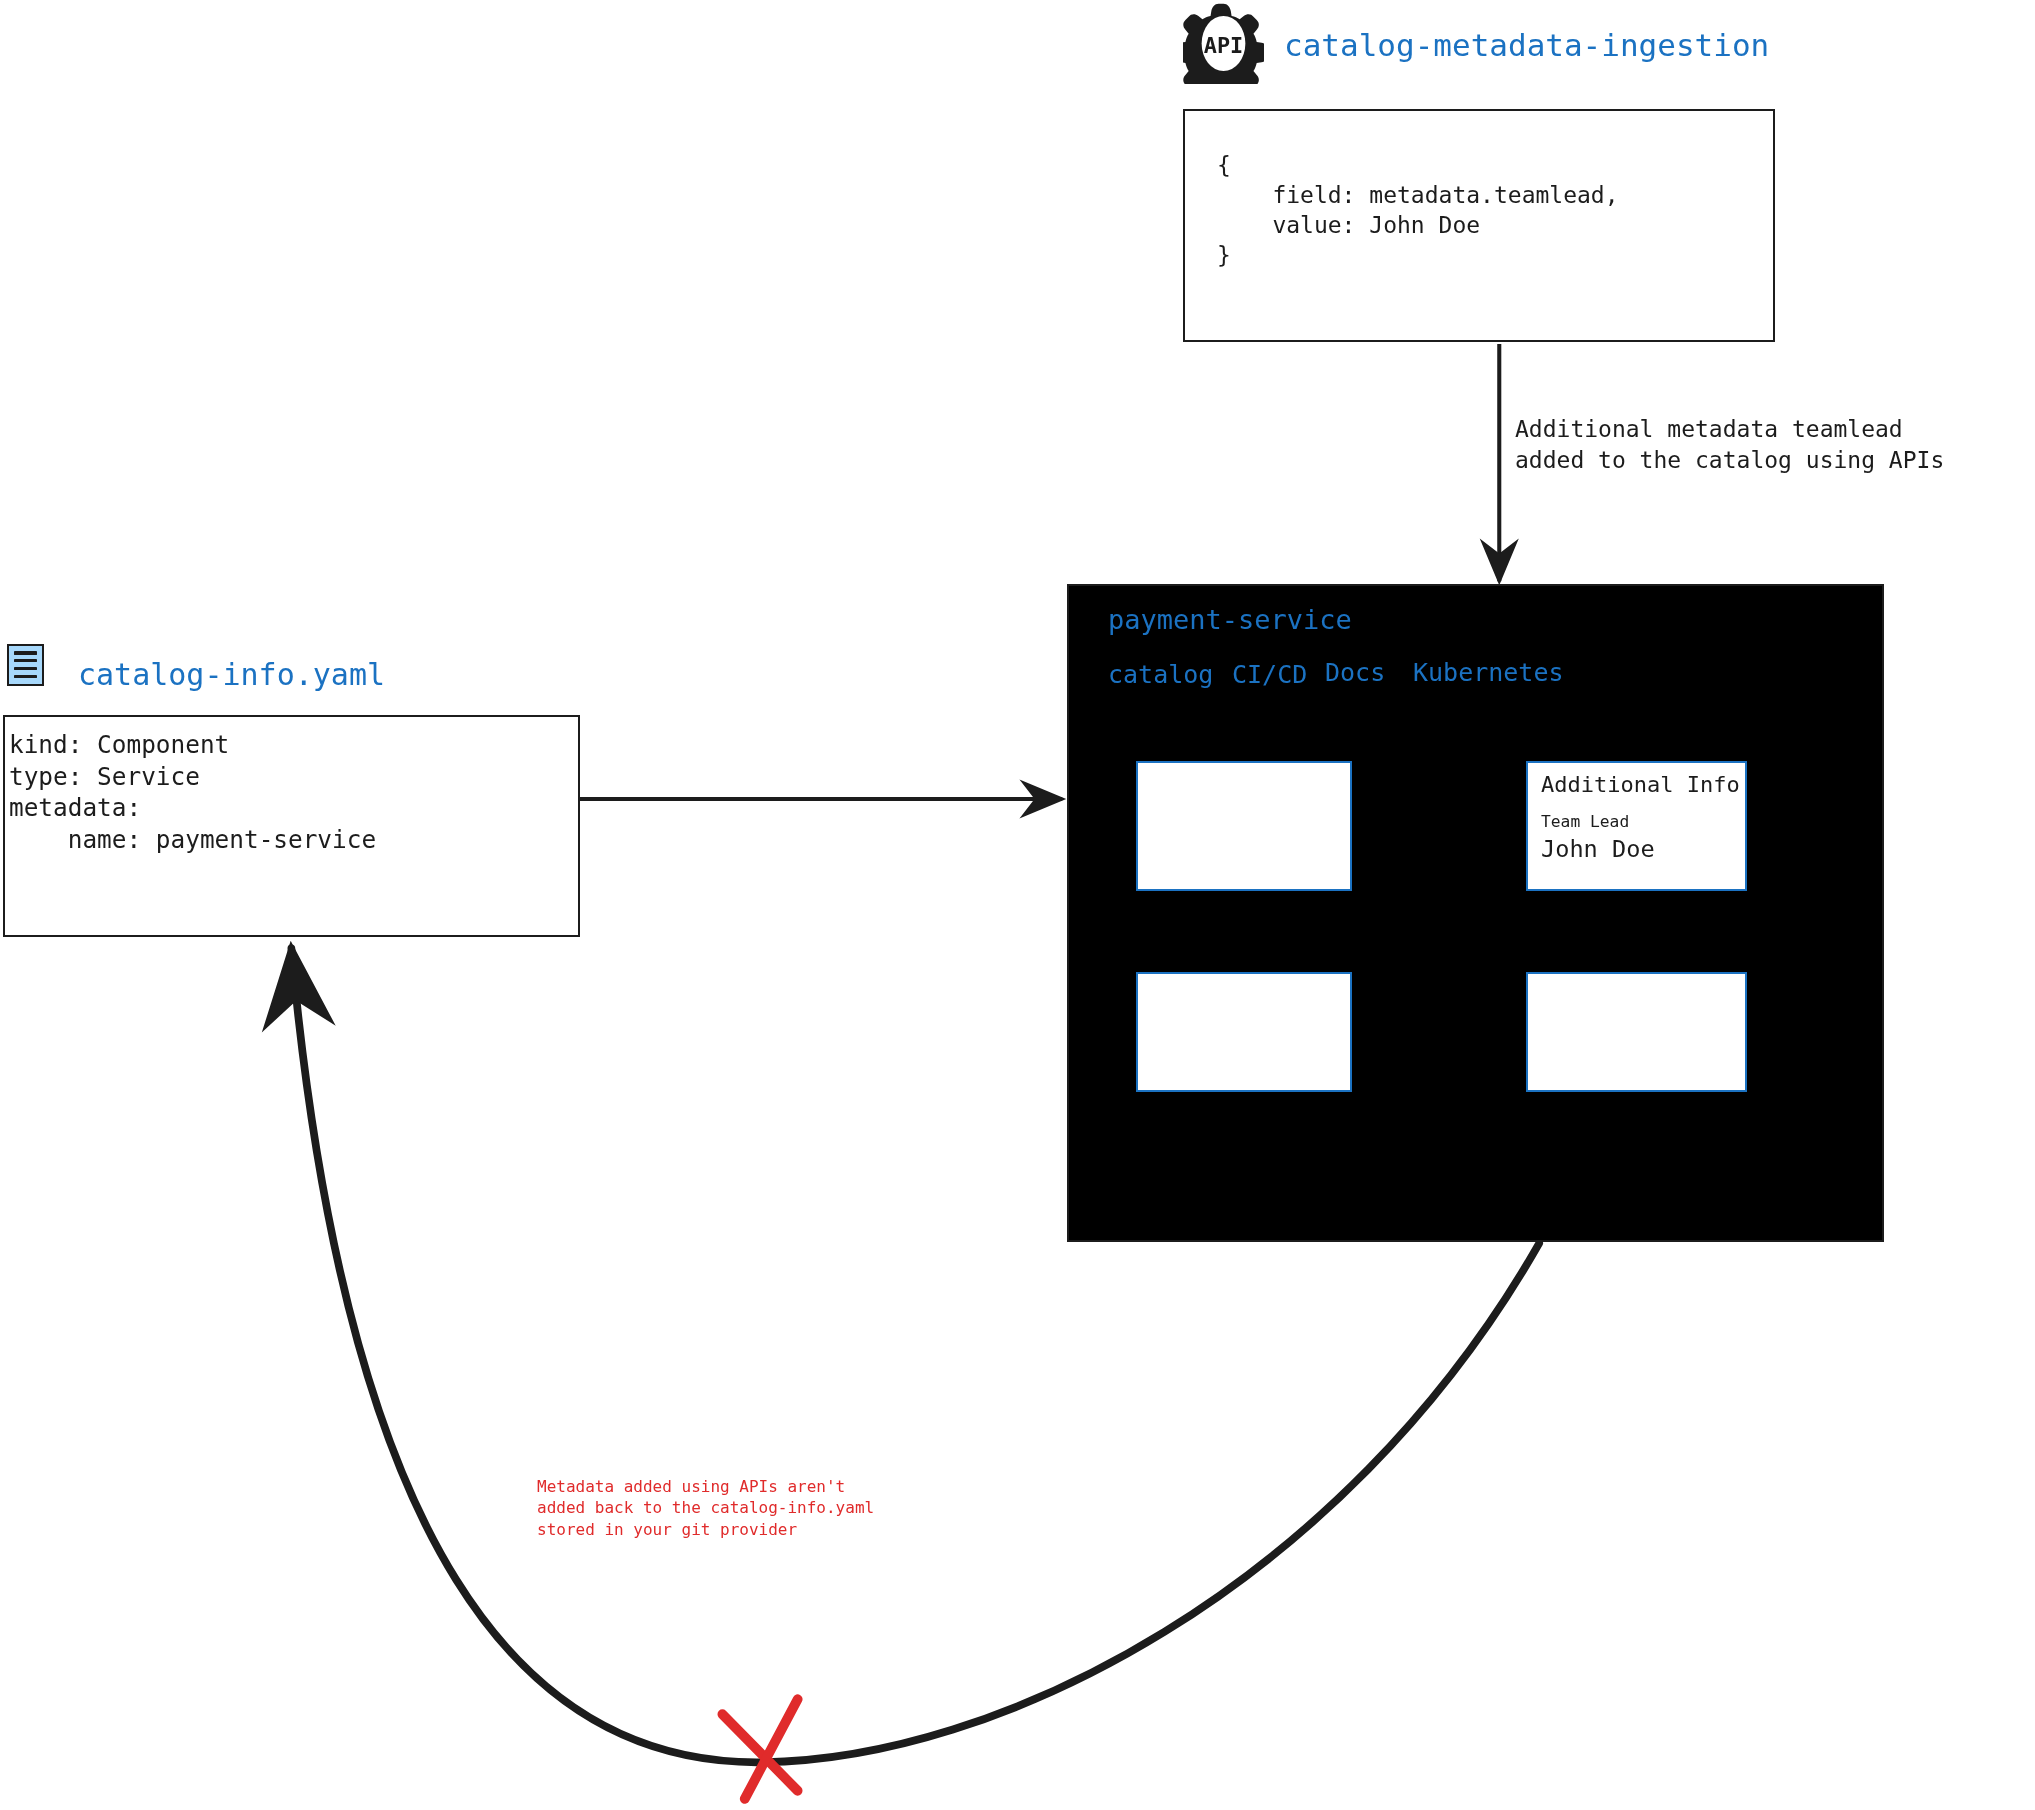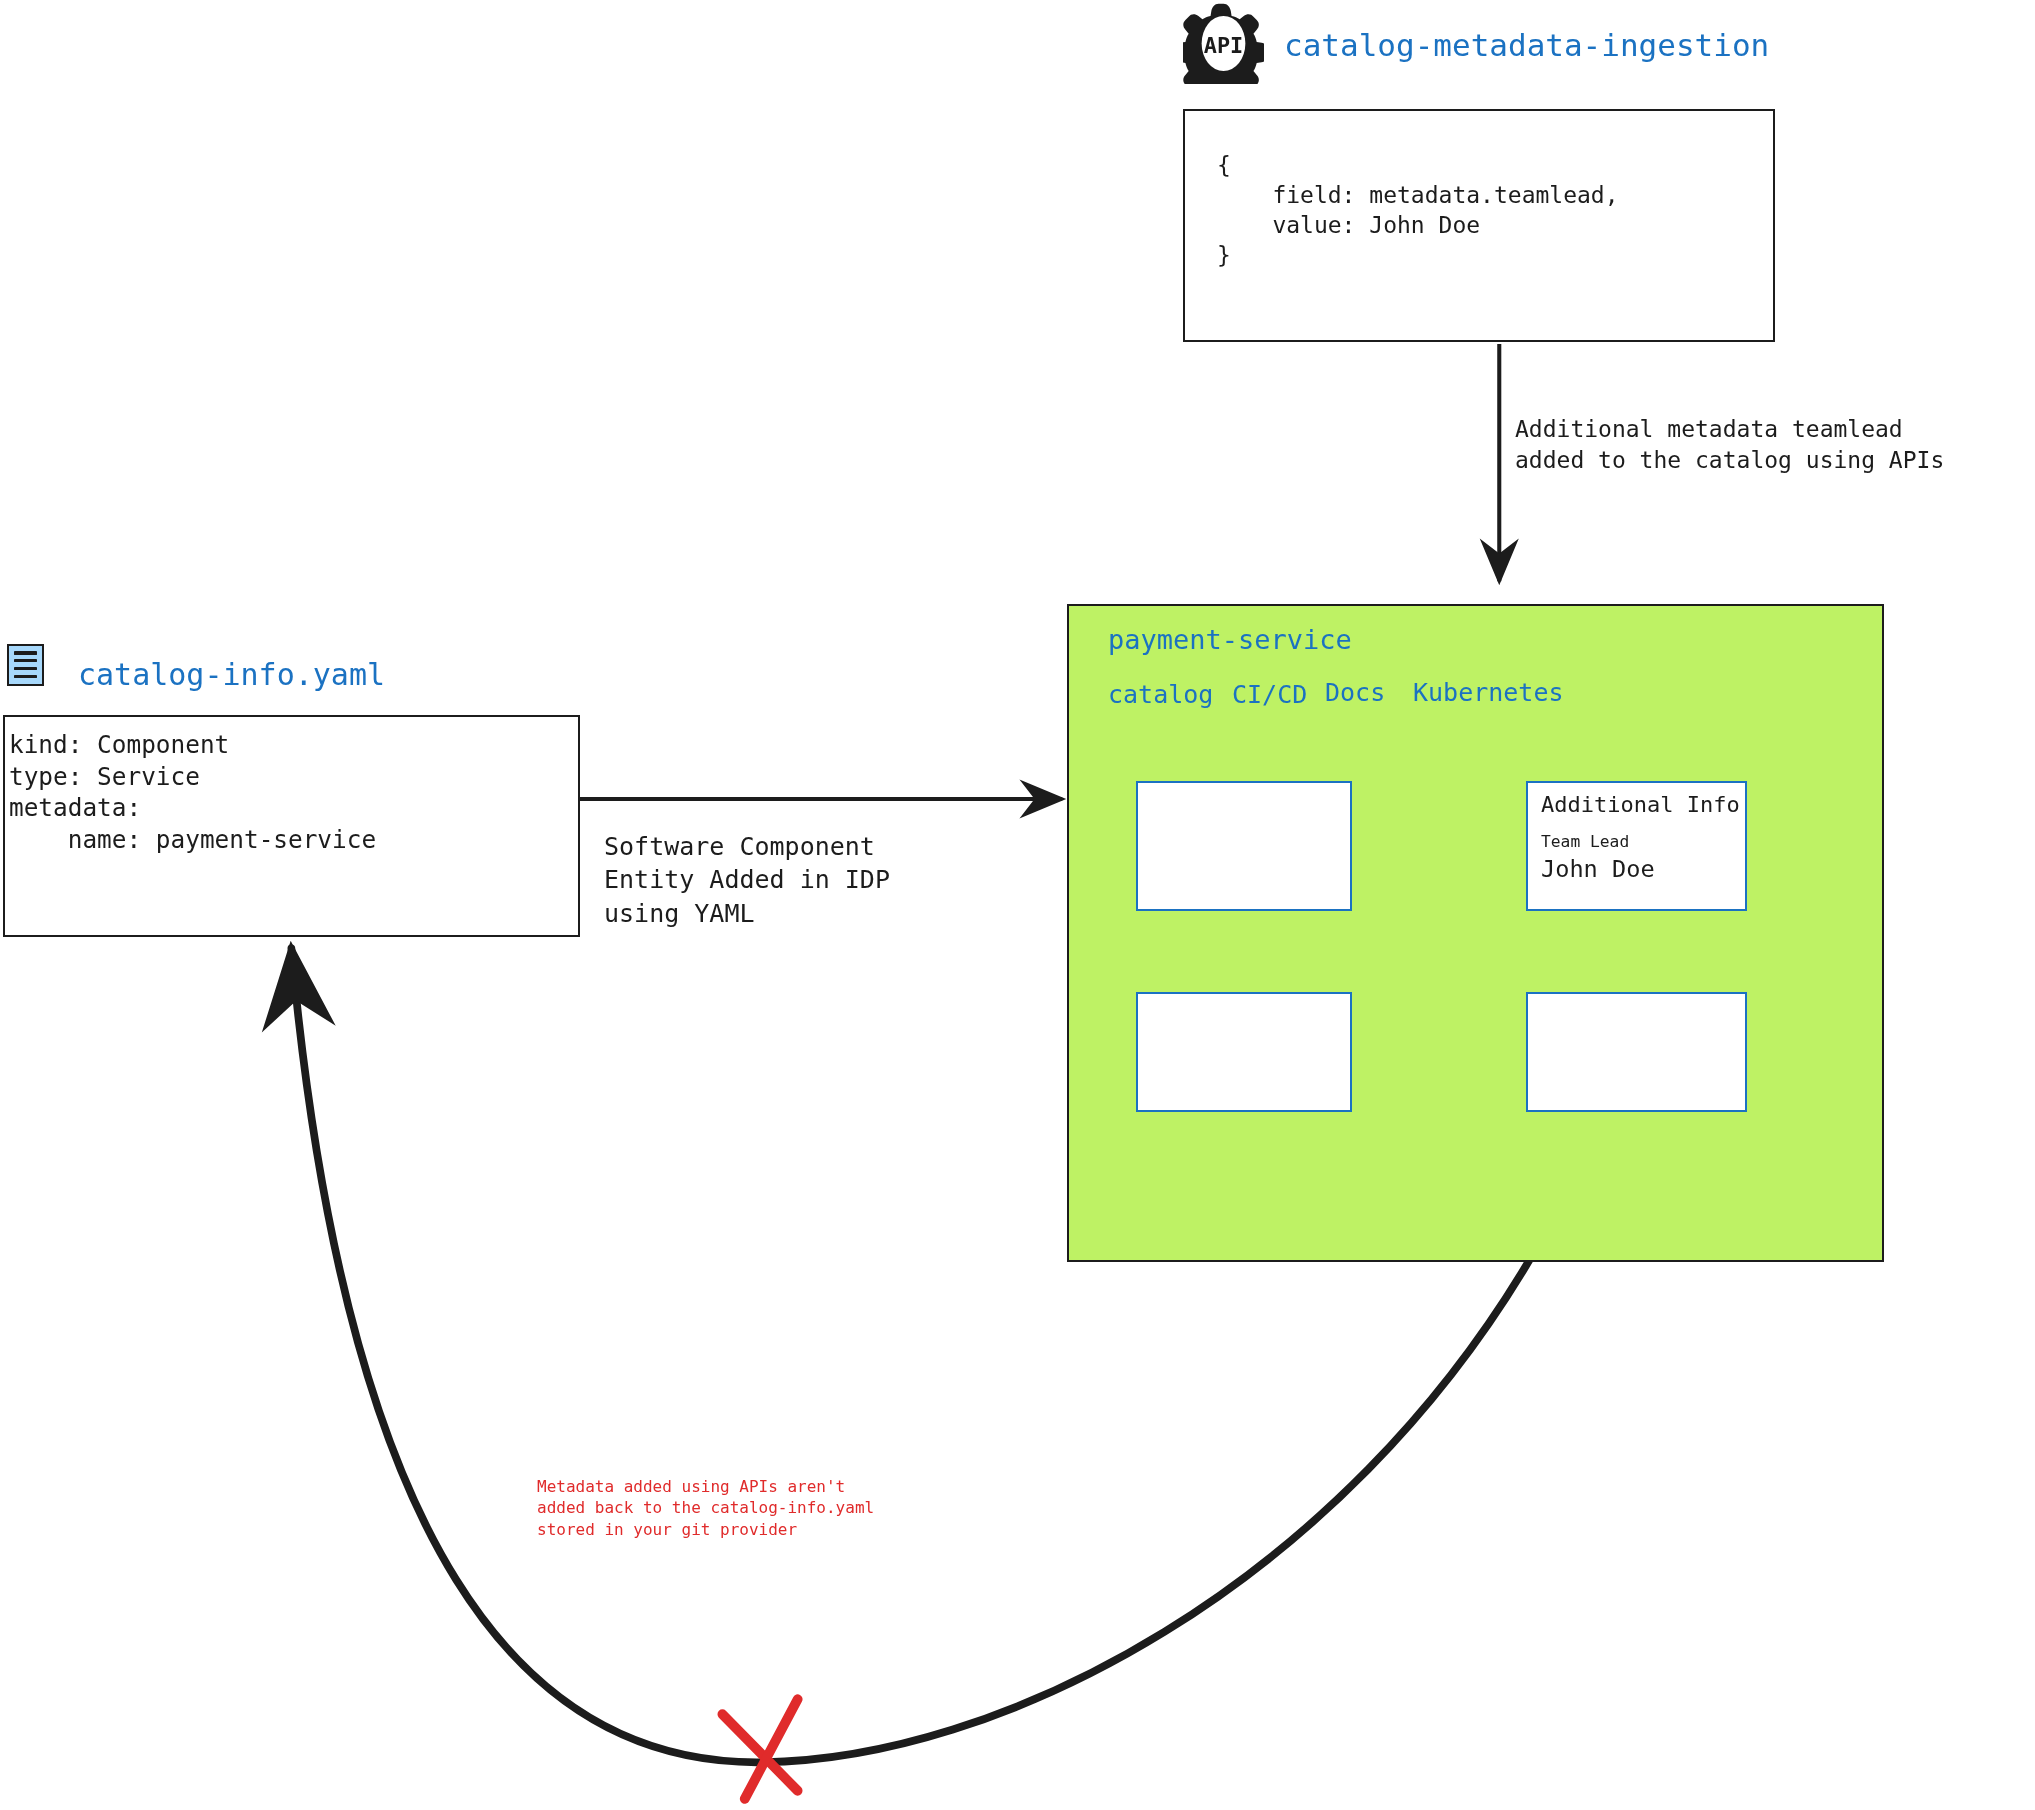--- a/index.html
+++ b/index.html
@@ -81,25 +81,25 @@
     background: #1c1c1c;
     margin-bottom: 4.5px;
     border-radius: 0.4px;
   }
   #yaml-icon .bar:last-child { margin-bottom: 0; }
 
   
   #ps-panel {
     position: absolute;
     left: 1067px;
-    top: 604px;
+    top: 584px;
     width: 817px;
     height: 658px;
     border: 2.8px solid #1c1c1c;
-    background: #bef264;
+    background: #000000;
     box-sizing: border-box;
   }
   .ps-title {
     position: absolute;
     left: 39px;
     top: 18.3px;
     color: #1b72c2;
     font-size: 27px;
     font-family: "DejaVu Sans Mono", monospace;
     white-space: nowrap;
@@ -208,23 +208,20 @@
   </div>
 
   <div class="blk-title" style="left:78px; top:657px; font-size:30px;">catalog-info.yaml</div>
 
   <div class="box" style="left:3.3px; top:715px; width:577px; height:222px;"></div>
   <div class="codetext" style="left:9px; top:729px; font-size:24.4px;">kind: Component
 type: Service
 metadata:
     name: payment-service</div>
 
-  <div class="lbl" style="left:604px; top:830px; font-size:25px;">Software Component
-Entity Added in IDP
-using YAML</div>
 
   <div id="ps-panel">
 
     <div class="ps-title">payment-service</div>
 
     <div class="ps-tab" style="left:39px; top:74px;">catalog</div>
     <div class="ps-tab" style="left:163px; top:74px;">CI/CD</div>
     <div class="ps-tab" style="left:256px; top:72px;">Docs</div>
     <div class="ps-tab" style="left:344px; top:72px;">Kubernetes</div>
 

